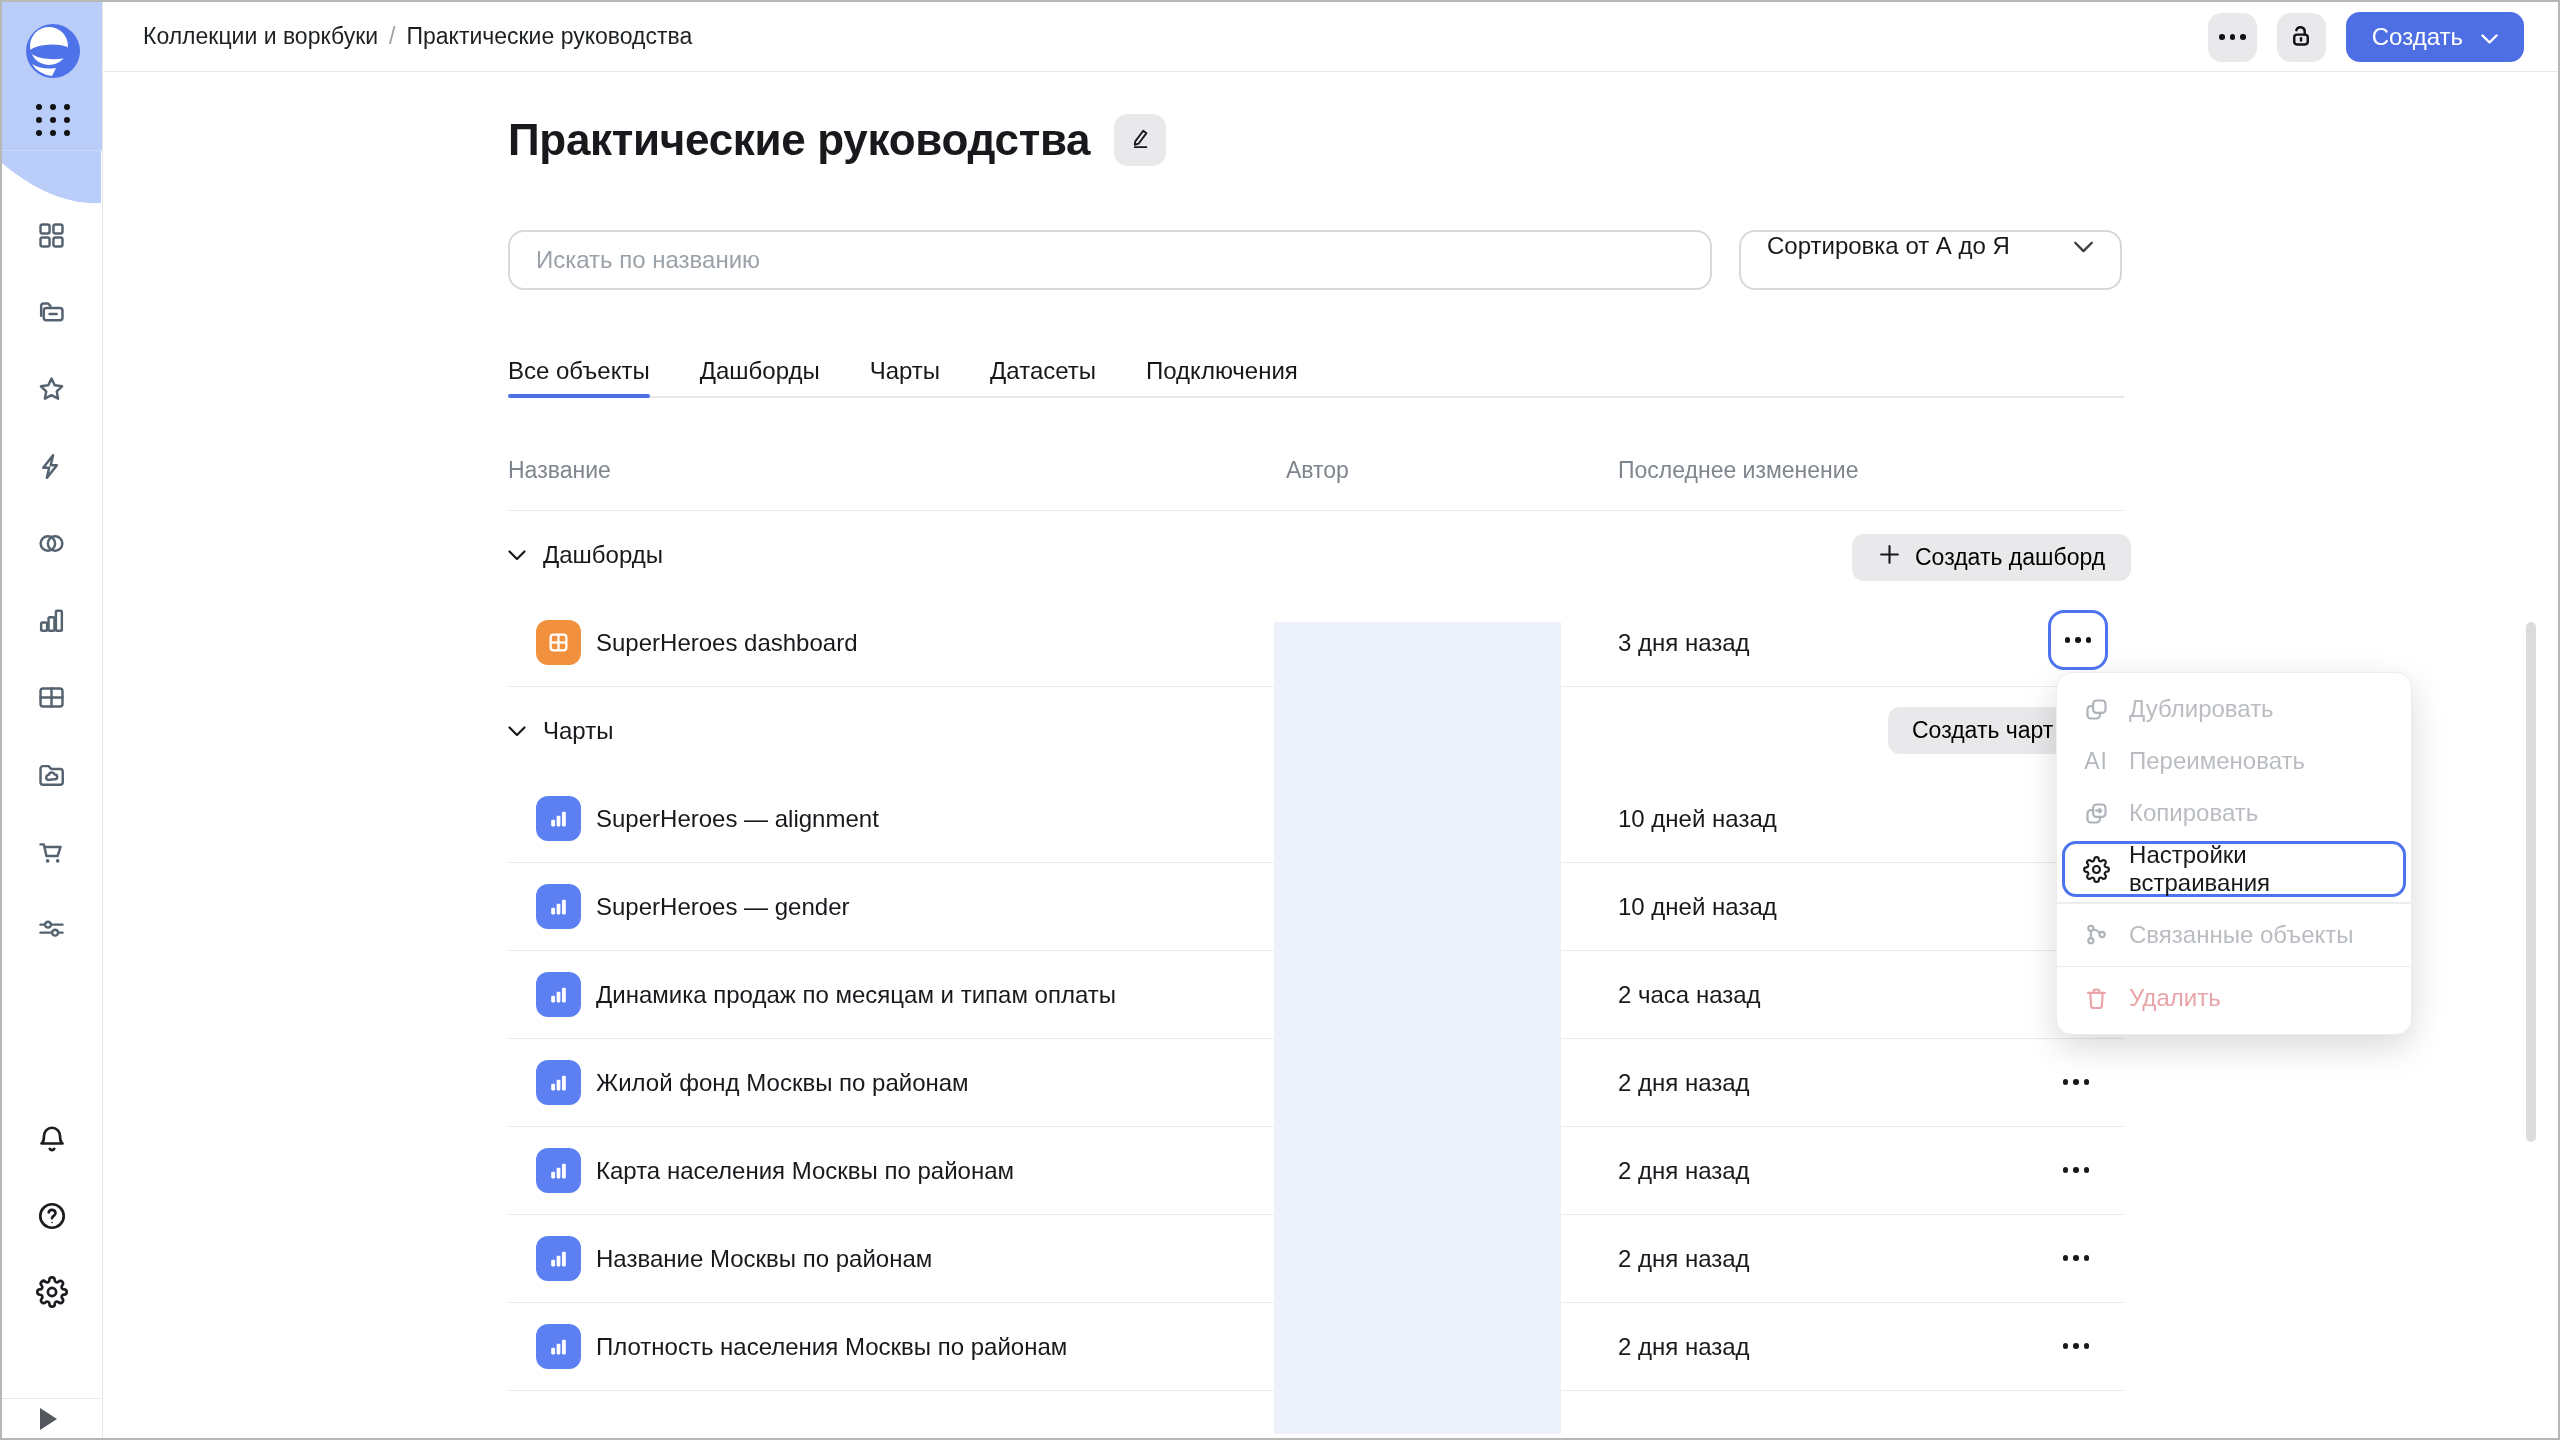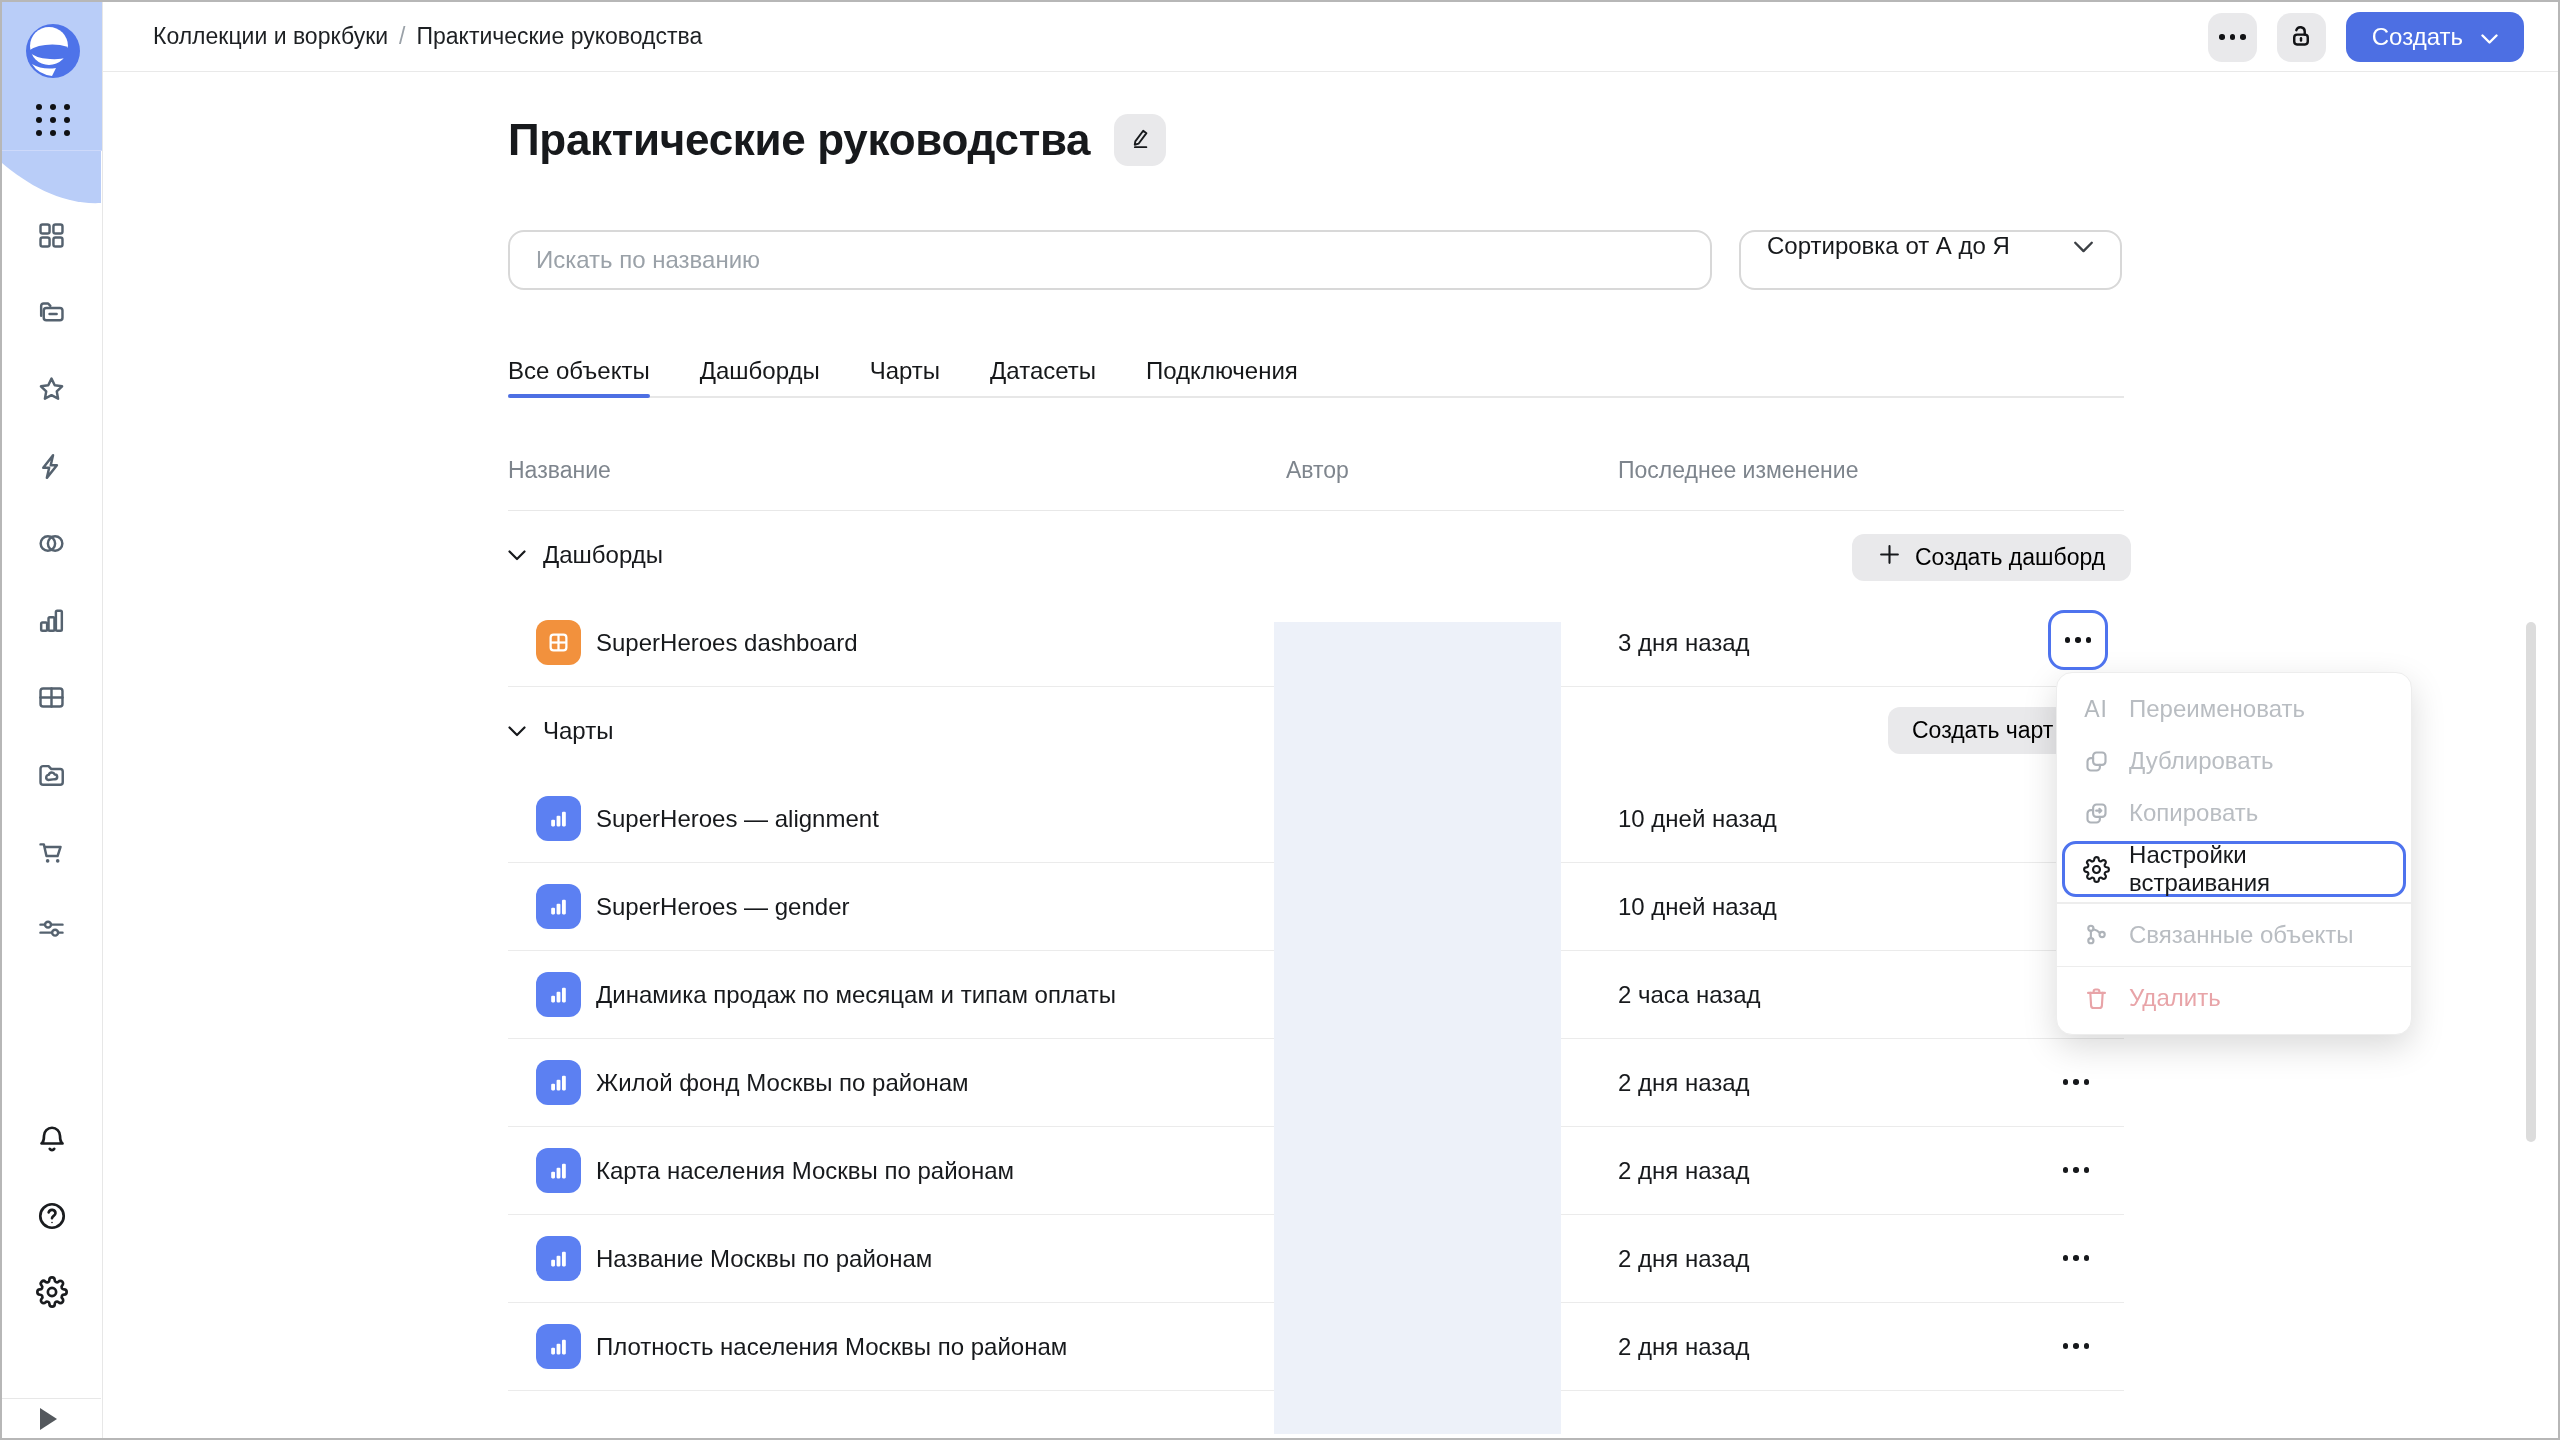--- a/index.html
+++ b/index.html
@@ -15,21 +15,21 @@
   .logo-wave{display:block}
   .nav{position:absolute;top:218px;left:0;width:99px;display:flex;flex-direction:column;align-items:center;gap:42px}
   .nav svg{width:31px;height:31px;stroke:#55626f;fill:none;stroke-width:1.9;stroke-linecap:round;stroke-linejoin:round}
   .bottom-nav{position:absolute;top:1122px;left:0;width:99px;display:flex;flex-direction:column;align-items:center;gap:40px}
   .bottom-nav svg{width:32px;height:32px;stroke:#1a1c1f;fill:none;stroke-width:2;stroke-linecap:round;stroke-linejoin:round}
   .expand-bar{position:absolute;bottom:0;left:0;width:99px;height:40px;border-top:1.5px solid #e7e7e7;display:flex;align-items:center;box-sizing:border-box}
   .play-tri{margin-left:38px;width:0;height:0;border-left:17px solid #54585d;border-top:11px solid transparent;border-bottom:11px solid transparent}
 
   
   .topbar{position:absolute;left:101px;top:0;right:0;height:70px;border-bottom:1.5px solid #e9e9e9;box-sizing:border-box;display:flex;align-items:center}
-  .breadcrumb{margin-left:50px;font-size:23px;display:flex;gap:11px;align-items:flex-start;color:#1d2023}
+  .breadcrumb{margin-left:40px;font-size:23px;display:flex;gap:11px;align-items:flex-start;color:#1d2023}
   .crumb-sep{color:#9aa1a8}
   .topbar-actions{position:absolute;right:34px;top:10px;display:flex;gap:20px;align-items:center}
   .btn-gray{width:49px;height:49px;border-radius:14px;background:#e9e9eb;display:flex;align-items:center;justify-content:center;border:none}
   .hdots{display:flex;gap:5px}
   .hdots i{width:5.5px;height:5.5px;border-radius:50%;background:#121316}
   .btn-create{height:50px;border-radius:14px;background:#4d6fe3;color:#fff;display:flex;align-items:center;gap:18px;padding:0 26px;font-size:24px;border:none}
 
   
   .title-row{position:absolute;left:506px;top:112px;display:flex;align-items:center;gap:24px}
   .page-title{font-size:44px;font-weight:700;margin:0;letter-spacing:-.3px}
@@ -427,32 +427,32 @@
 
   <button class="focus-dots">
       <i></i>
       <i></i>
       <i></i>
     </button>
 
   <div class="menu">
     <div class="mi">
       <span class="mi-icon">
+        <svg viewBox="0 0 24 24">
+            <rect x="9" y="4" width="11" height="11" rx="3"></rect>
+            <path d="M15 15v2a3 3 0 0 1-3 3H7a3 3 0 0 1-3-3v-5a3 3 0 0 1 3-3h2"></path>
+          </svg>
+      </span>
+      <span>Дублировать</span>
+    </div>
+    <div class="mi">
+      <span class="mi-icon">
           <span class="ai-glyph">AI</span>
         </span>
       <span>Переименовать</span>
-    </div>
-    <div class="mi">
-      <span class="mi-icon">
-        <svg viewBox="0 0 24 24">
-            <rect x="9" y="4" width="11" height="11" rx="3"></rect>
-            <path d="M15 15v2a3 3 0 0 1-3 3H7a3 3 0 0 1-3-3v-5a3 3 0 0 1 3-3h2"></path>
-          </svg>
-      </span>
-      <span>Дублировать</span>
     </div>
     <div class="mi">
       <span class="mi-icon">
         <svg viewBox="0 0 24 24">
             <rect x="9" y="4" width="11" height="11" rx="3"></rect>
             <path d="M15 15v2a3 3 0 0 1-3 3H7a3 3 0 0 1-3-3v-5a3 3 0 0 1 3-3h2"></path>
             <path d="M11.7 9.5h4.6 M14.6 7.8l1.7 1.7-1.7 1.7"></path>
           </svg>
       </span>
       <span>Копировать</span>

